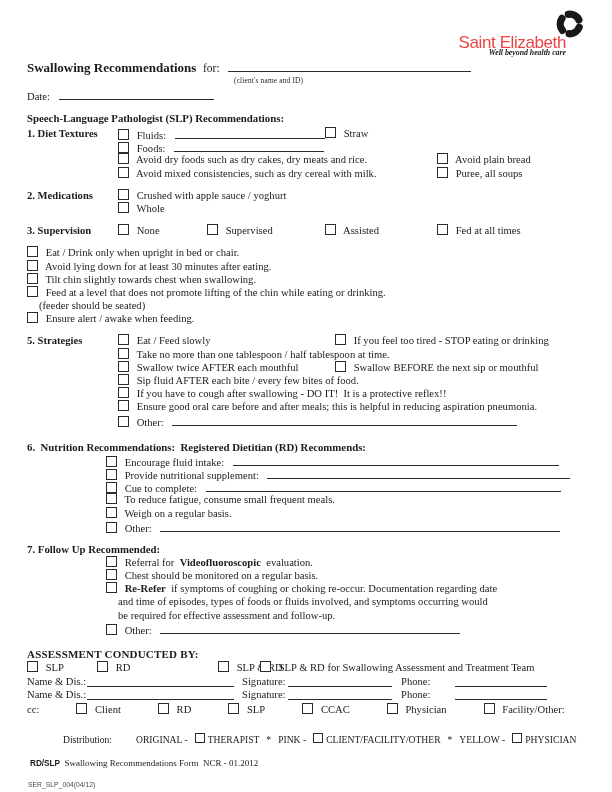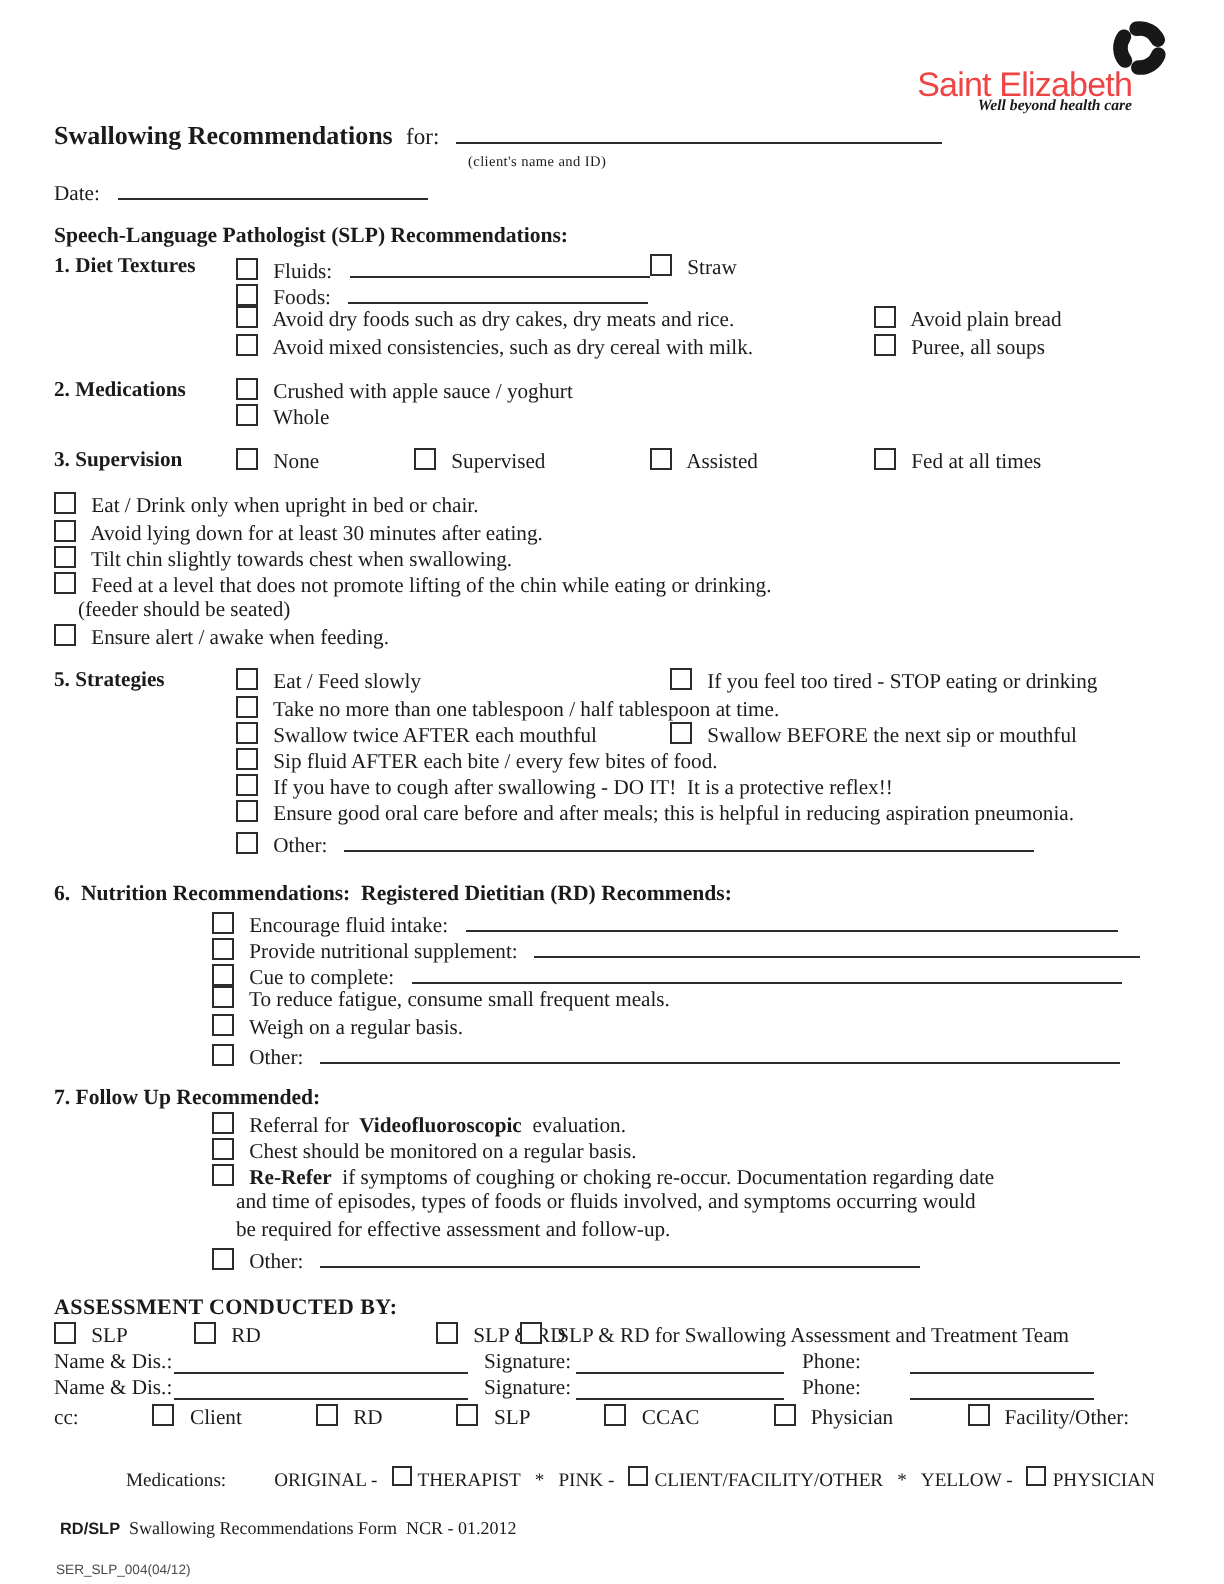--- a/index.html
+++ b/index.html
@@ -366,21 +366,21 @@
       </span>
       <span>
         <span class="cb"></span>
         <span>Facility/Other:</span>
       </span>
       <span class="ln w153"></span>
     </div>
   </div>
 
   <div class="dist">
-    <span class="dlbl">Medications:</span>
+    <span class="dlbl">Distribution:</span>
     <span class="seg">ORIGINAL -</span>
     <span class="cb"></span>
     <span class="seg">THERAPIST</span>
     <span class="seg">*</span>
     <span class="seg">PINK -</span>
     <span class="cb"></span>
     <span class="seg">CLIENT/FACILITY/OTHER</span>
     <span class="seg">*</span>
     <span class="seg">YELLOW -</span>
     <span class="cb"></span>

